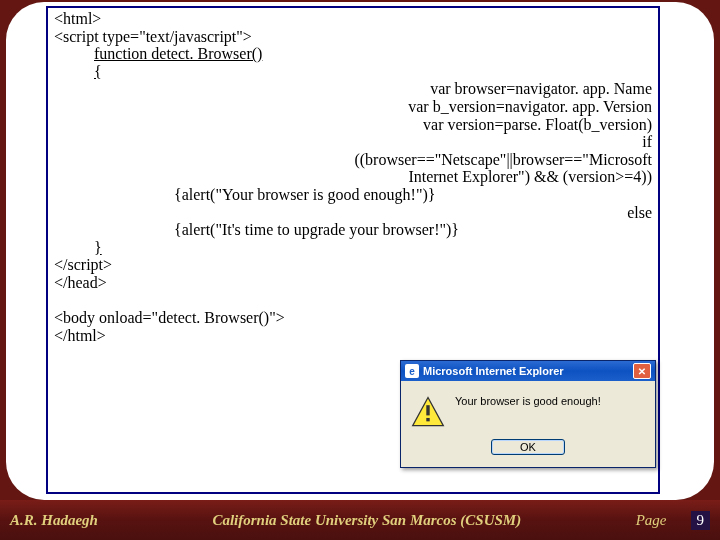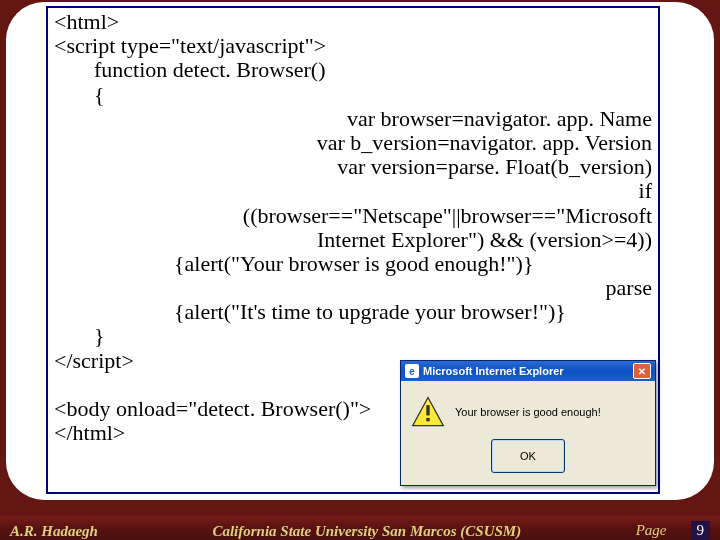--- a/index.html
+++ b/index.html
@@ -20,26 +20,26 @@
   }
   .code-box {
     position: absolute;
     top: 6px;
     left: 46px;
     width: 614px;
     height: 488px;
     border: 2px solid #000080;
     background: #fff;
     padding: 2px 6px;
-    font-size: 22px;
+    font-size: 16px;
     line-height: 1.1;
     color: #000;
   }
   .code-box .line { white-space: pre; }
-  .i1 { padding-left: 40px; }
+  .i1 { padding-left: 40px; text-decoration: underline; }
   .i2 { padding-left: 80px; text-align: right; }
   .i3 { padding-left: 120px; }
 
   .dialog {
     position: absolute;
     top: 360px;
     left: 400px;
     width: 256px;
     background: #ece9d8;
     border: 1px solid #0a246a;
@@ -73,57 +73,57 @@
     border: 1px solid #fff;
     color: #fff;
     display: inline-flex;
     align-items: center; justify-content: center;
     font-size: 10px;
     font-weight: bold;
     border-radius: 2px;
   }
   .dialog-body {
     display: flex;
-    align-items: center;
+    align-items: flex-start;
     padding: 14px 24px 10px 10px;
   }
   .warn-icon {
     width: 34px; height: 34px;
     margin-right: 10px;
     display: inline-flex;
     align-items: center; justify-content: center;
   }
   .warn-icon svg { width: 34px; height: 34px; }
   .dialog-msg { color: #000; }
   .dialog-actions {
     display: flex;
     justify-content: center;
     padding: 0 10px 12px 10px;
   }
   .ok-btn {
     min-width: 74px;
-    height: 34px;
+    height: 16px;
     background: #ece9d8;
     border: 1px solid #003c74;
     border-radius: 3px;
     font-family: Tahoma, sans-serif;
     font-size: 11px;
     box-shadow: 0 0 0 1px #b8d6fb inset;
   }
 
   .footer {
     position: absolute;
     left: 0; right: 0; bottom: 0;
-    height: 24px;
+    height: 40px;
     background: linear-gradient(to bottom, #7a1d18 0%, #571210 50%, #4a100e 100%);
     color: #d9c56a;
     font-style: italic;
     font-family: "Times New Roman", serif;
     display: flex;
-    align-items: flex-end;
+    align-items: center;
     font-size: 15px;
   }
   .footer .author { margin-left: 10px; flex: 0 0 auto; color: #e0cf7c; font-weight: bold; }
   .footer .uni {
     flex: 1 1 auto;
     text-align: center;
     color: #e0cf7c;
     font-weight: bold;
   }
   .footer .pagewrap {
@@ -153,24 +153,25 @@
   <div class="line">&lt;script type="text/javascript"&gt;</div>
   <div class="line i1">function detect. Browser()</div>
   <div class="line i1">{</div>
   <div class="line i2">var browser=navigator. app. Name</div>
   <div class="line i2">var b_version=navigator. app. Version</div>
   <div class="line i2">var version=parse. Float(b_version)</div>
   <div class="line i2">if</div>
   <div class="line i2">((browser=="Netscape"||browser=="Microsoft</div>
   <div class="line i2">Internet Explorer") &amp;&amp; (version&gt;=4))</div>
   <div class="line i3">{alert("Your browser is good enough!")}</div>
-  <div class="line i2">parse</div>
+  <div class="line i2">else</div>
   <div class="line i3">{alert("It's time to upgrade your browser!")}</div>
   <div class="line i1">}</div>
   <div class="line">&lt;/script&gt;</div>
+  <div class="line">&lt;/head&gt;</div>
   <div class="line">&nbsp;</div>
   <div class="line">&lt;body onload="detect. Browser()"&gt;</div>
   <div class="line">&lt;/html&gt;</div>
 </div>
 
 <div class="dialog">
   <div class="dialog-title">
     <span class="ico">e</span>
     <span>Microsoft Internet Explorer</span>
     <span class="dlg-close">✕</span>

